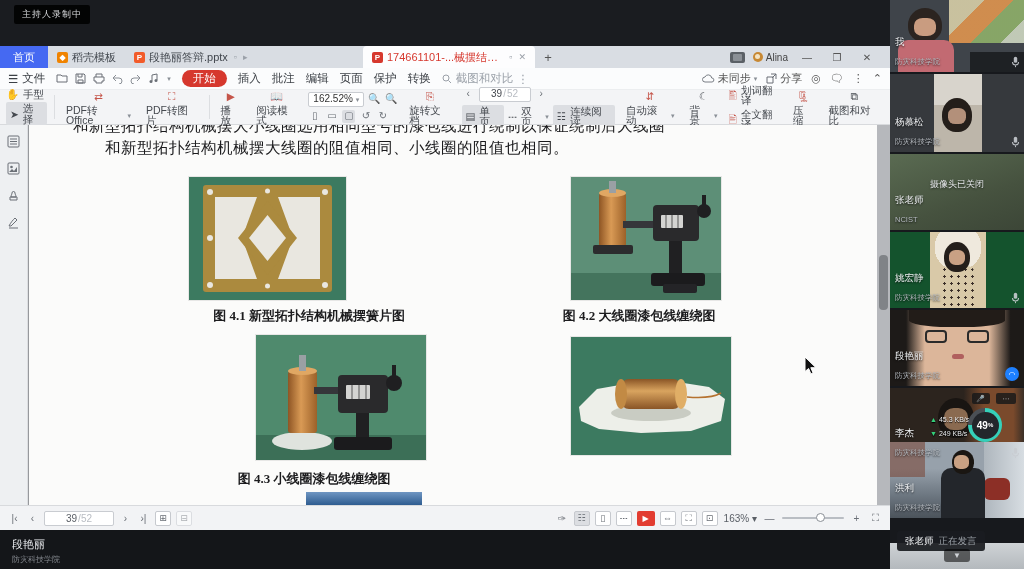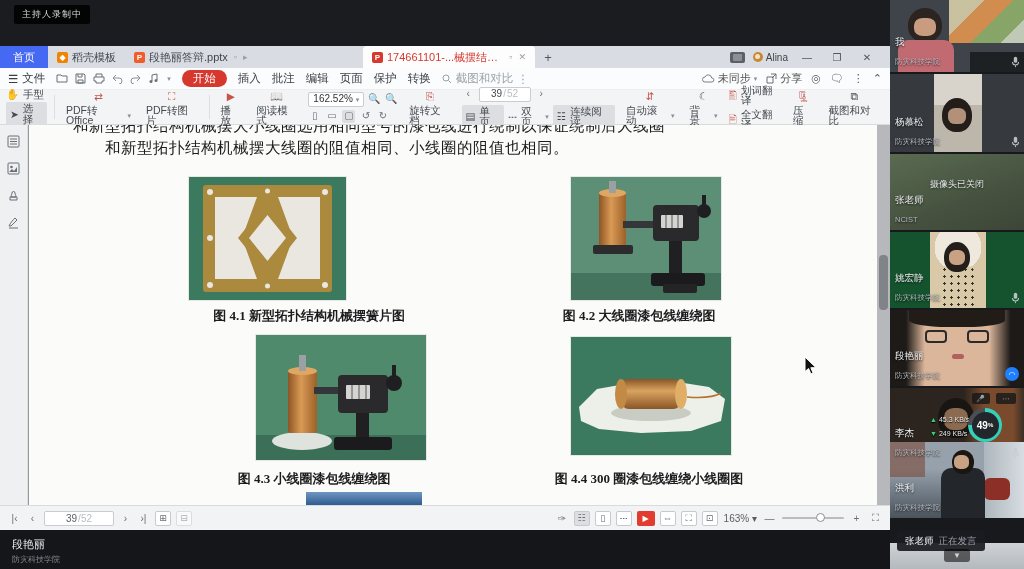--- a/index.html
+++ b/index.html
@@ -437,21 +437,20 @@
           <rect width="160" height="118" fill="#3c7a60"></rect>
           <polygon points="8,70 26,52 60,46 100,44 138,50 154,62 150,84 120,94 70,96 28,92 10,84" fill="#edefe9"></polygon>
           <ellipse cx="80" cy="76" rx="40" ry="8" fill="#c9ccc3"></ellipse>
           <rect x="50" y="42" width="60" height="30" rx="8" fill="url(#cop3)"></rect>
           <ellipse cx="50" cy="57" rx="6" ry="15" fill="#c28a44"></ellipse>
           <ellipse cx="110" cy="57" rx="6" ry="15" fill="#e0ae66"></ellipse>
           <path d="M116 60 Q140 62 150 56" fill="none" stroke="#b5722f" stroke-width="1.5"></path>
         </svg>
 
         <div class="figcap" style="left:140px;top:345px;width:290px">图 4.3  小线圈漆包线缠绕图</div>
-        <div class="figcap" style="left:495px;top:345px;width:250px">图 4.4  300 圈漆包线缠绕小线圈图</div>
 
         <div class="partialfig"></div>
       </div>
 
       <div class="scrollbar">
         <div class="scroll-thumb"></div>
       </div>
     </div>
 
     <div class="statusbar">

